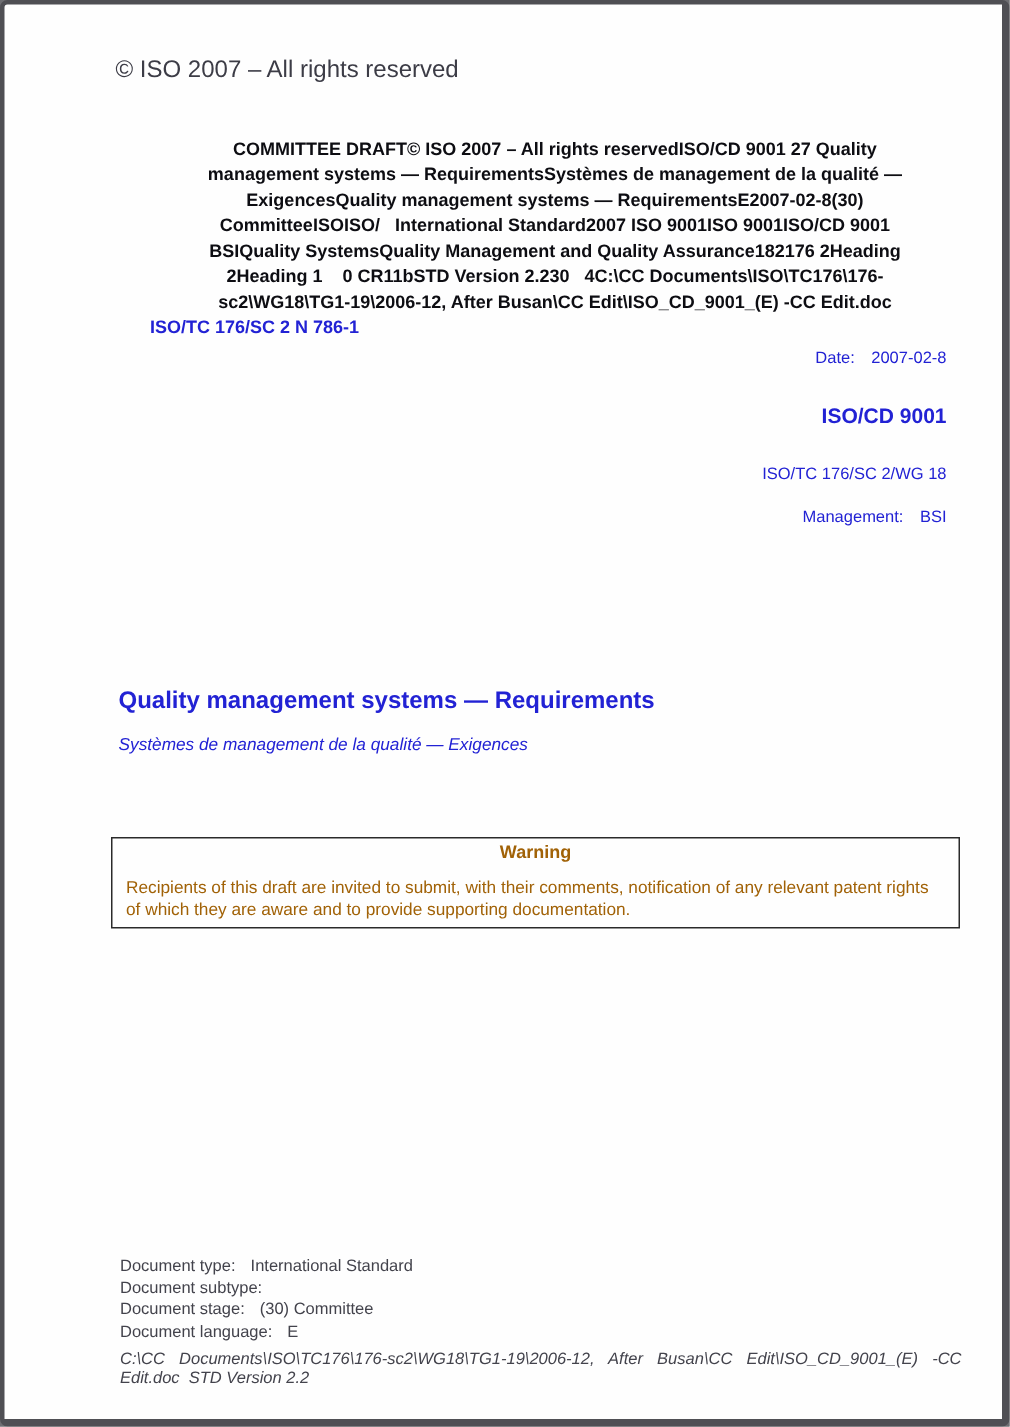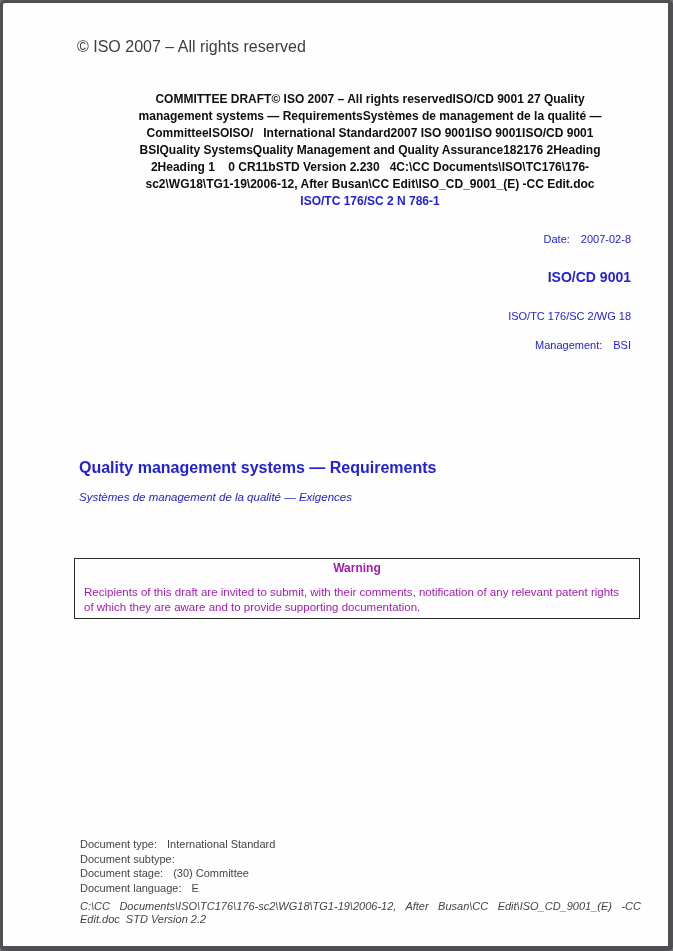--- a/index.html
+++ b/index.html
@@ -33,21 +33,21 @@
     top: 88px;
     width: 540px;
     text-align: center;
     font-weight: bold;
     font-size: 12px;
     line-height: 17px;
     color: #0d0d12;
   }
   .hdr-line { white-space: pre; }
   .ref-number {
-    text-align: center;
+    text-align: left;
     color: #2222d4;
     white-space: pre;
   }
   .right-field {
     position: absolute;
     right: 37px;
     text-align: right;
     font-size: 11px;
     color: #2222d4;
     white-space: nowrap;
@@ -78,21 +78,21 @@
     color: #2222d4;
   }
   .warning-box {
     position: absolute;
     left: 71px;
     top: 555px;
     width: 566px;
     box-sizing: border-box;
     border: 1px solid #2a2a2a;
     padding: 2px 9px 4px 9px;
-    color: #a21caf;
+    color: #a16207;
   }
   .warning-title {
     text-align: center;
     font-weight: bold;
     font-size: 12px;
   }
   .warning-box p {
     margin: 10px 0 0 0;
     font-size: 11.5px;
     line-height: 14.5px;
@@ -126,20 +126,21 @@
 </head>
 <body>
 
 <div class="page">
 
   <div class="copyright">© ISO 2007 – All rights reserved</div>
 
   <div class="header-block">
     <div class="hdr-line">COMMITTEE DRAFT© ISO 2007 – All rights reservedISO/CD 9001 27 Quality</div>
     <div class="hdr-line">management systems — RequirementsSystèmes de management de la qualité —</div>
+    <div class="hdr-line">ExigencesQuality management systems — RequirementsE2007-02-8(30)</div>
     <div class="hdr-line">CommitteeISOISO/   International Standard2007 ISO 9001ISO 9001ISO/CD 9001</div>
     <div class="hdr-line">BSIQuality SystemsQuality Management and Quality Assurance182176 2Heading</div>
     <div class="hdr-line">2Heading 1    0 CR11bSTD Version 2.230   4C:\CC Documents\ISO\TC176\176-</div>
     <div class="hdr-line">sc2\WG18\TG1-19\2006-12, After Busan\CC Edit\ISO_CD_9001_(E) -CC Edit.doc</div>
     <div class="ref-number">ISO/TC 176/SC 2 N 786-1</div>
   </div>
 
   <div class="right-field date-field">
     <span>Date:</span><span class="field-gap">2007-02-8</span>
   </div>

